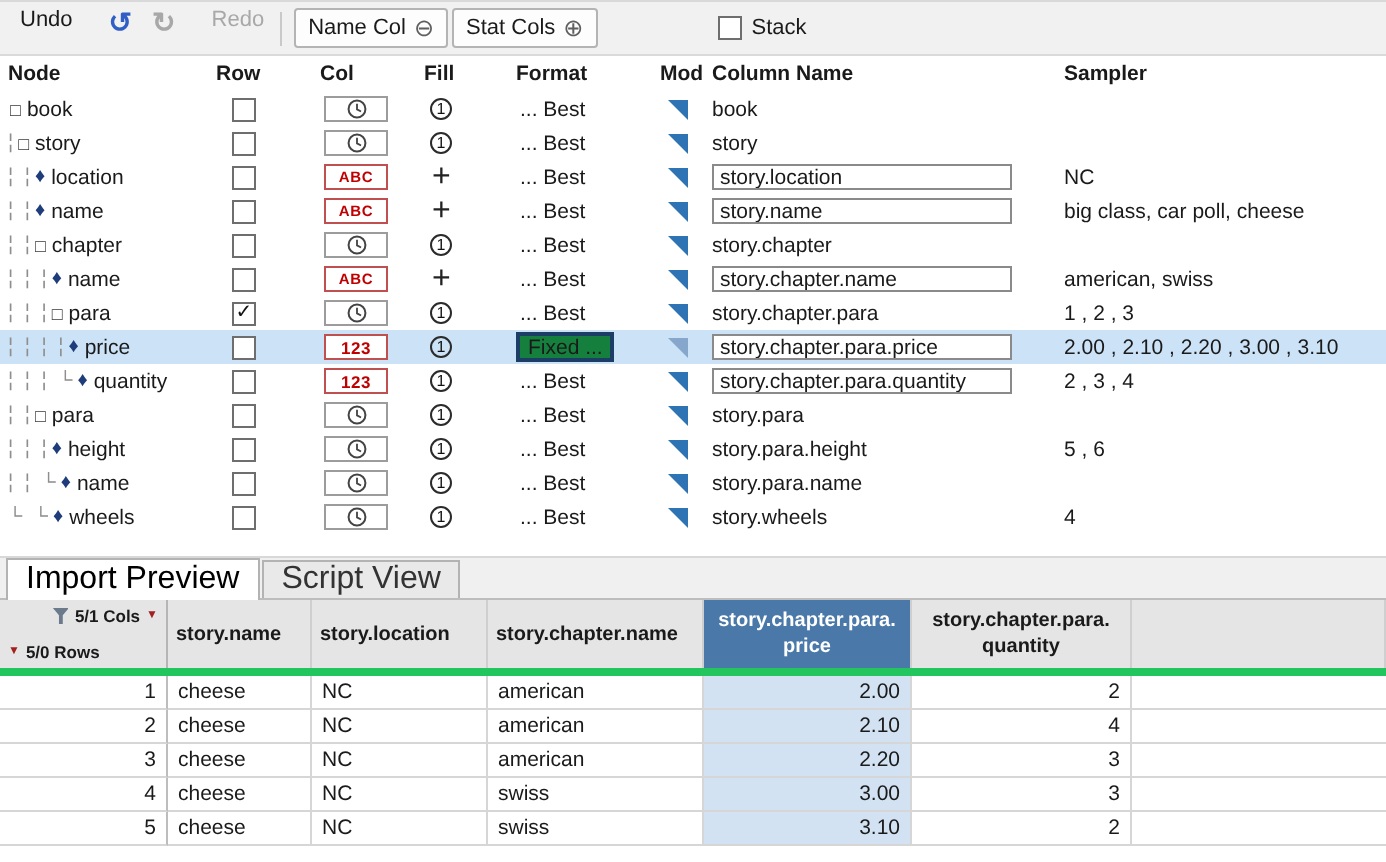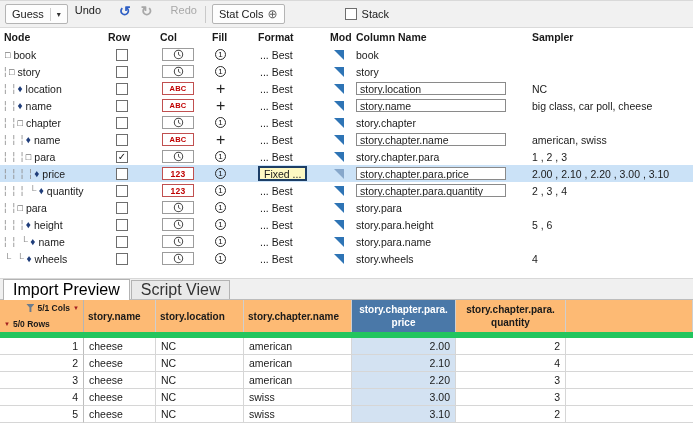--- a/index.html
+++ b/index.html
@@ -31,34 +31,34 @@
   .prefix { color:#8e8e8e; font-size:10px; letter-spacing:1.5px; margin-right:1px; white-space:pre; }
   .sq { font-size:9px; color:#3a3a3a; margin-right:3px; }
   .dm { font-size:10px; color:#1f3d7a; margin-right:3px; }
   .tree-row .cb { margin-left:8px; }
   .icon-box { width:32px; height:13px; border:1px solid #9c9c9c; background:#fff; display:inline-flex; align-items:center; justify-content:center; margin-left:2px; }
   .icon-box.red { border-color:#c05050; color:var(--red,#c00000); font-weight:bold; font-size:7.5px; letter-spacing:.3px; }
   .icon-box.num { font-size:8.5px; }
   .circle1 { width:11px; height:11px; border:1px solid #2b2b2b; border-radius:50%; display:inline-flex; align-items:center; justify-content:center; font-size:8px; margin-left:3px; color:#111; }
   .plus { font-size:16px; font-weight:300; margin-left:4px; color:#222; line-height:1; }
   .fmt { display:inline-flex; align-items:center; height:13px; padding:0 2px; white-space:nowrap; }
-  .fmtsel { border:2px solid #1c3e66; background:#fef9c3; padding:0 4px; height:15px; }
+  .fmtsel { border:2px solid #1c3e66; background:#15803d; padding:0 4px; height:15px; }
   .tri { width:0; height:0; border-top:10px solid var(--accent,#2e74b5); border-left:10px solid transparent; display:inline-block; margin-left:4px; }
   .tri.muted { border-top-color:#86a7cb; }
   .name-input { width:150px; height:13px; border:1px solid #8a8a8a; background:#fff; padding:0 3px; display:flex; align-items:center; white-space:nowrap; overflow:hidden; }
   .sampler { white-space:nowrap; overflow:hidden; }
 
   
   .tabbar { margin-top:11px; height:22px; background:#f0f0f0; border-top:1px solid #d8d8d8; border-bottom:1px solid #bdbdbd; display:flex; align-items:flex-end; padding-left:3px; font-size:16px; }
   .tab { height:19px; display:flex; align-items:center; padding:0 9px; background:#e9e9e9; border:1px solid #b3b3b3; border-bottom:none; margin-right:1px; color:#333; }
   .tab.active { background:#fff; height:21px; margin-bottom:-1px; color:#000; }
 
   
   .pgrid { display:grid; grid-template-columns:84px 72px 88px 108px 104px 110px minmax(0,1fr); }
-  .phead { height:38px; border-bottom:6px solid #22c55e; background:#fdba74; }
+  .phead { height:38px; border-bottom:4px solid #22c55e; background:#e5e5e5; }
   .phcell { border-right:1px solid #cfcfcf; display:flex; flex-direction:column; justify-content:center; padding:0 4px; font-weight:bold; font-size:10px; overflow:hidden; }
   .phcell.two { align-items:center; text-align:left; }
   .phcell.psel { background:var(--pricehdr,#4a78a8); color:#fff; }
   .phline { line-height:1.3; white-space:nowrap; }
   .corner { border-right:1px solid #b5b5b5; display:flex; flex-direction:column; justify-content:space-between; padding:3px 4px; font-size:8.5px; font-weight:bold; }
   .c-top { display:flex; align-items:center; justify-content:flex-end; gap:3px; }
   .c-bot { display:flex; align-items:center; gap:3px; }
   .redcaret { color:#a32020; font-size:6px; line-height:1; }
   .funnel { width:8px; height:8px; background:#6b7b8c; clip-path:polygon(0 0,100% 0,62% 45%,62% 100%,38% 100%,38% 45%); display:inline-block; }
   .prow { height:17px; }
@@ -67,34 +67,33 @@
   .pcell.right { justify-content:flex-end; }
   .pcell.hl { background:var(--pricecell,#d3e2f2); }
   .pcell.rownum { justify-content:flex-end; border-right:1px solid #bdbdbd; }
 </style>
 </head>
 <body>
 
 <div class="app">
 
   <div class="toolbar">
-    <div class="btn guess">
-      <span>Guess</span>
-      <span class="vdiv"></span>
-      <span class="caret">▾</span>
-    </div>
     <div class="flat">
       <span>Undo</span>
       <span class="undo-ic">↺</span>
     </div>
     <div class="flat disabled">
       <span class="redo-ic">↻</span>
       <span>Redo</span>
     </div>
     <span class="sep"></span>
+    <div class="btn">
+      <span>Name Col</span>
+      <span class="opicon">⊖</span>
+    </div>
     <div class="btn">
       <span>Stat Cols</span>
       <span class="opicon">⊕</span>
     </div>
     <span class="cb stack-cb"></span>
     <span>Stack</span>
   </div>
 
   <div class="tgrid tree-head" id="tree-head">
       <div class="thcell">Node</div>

